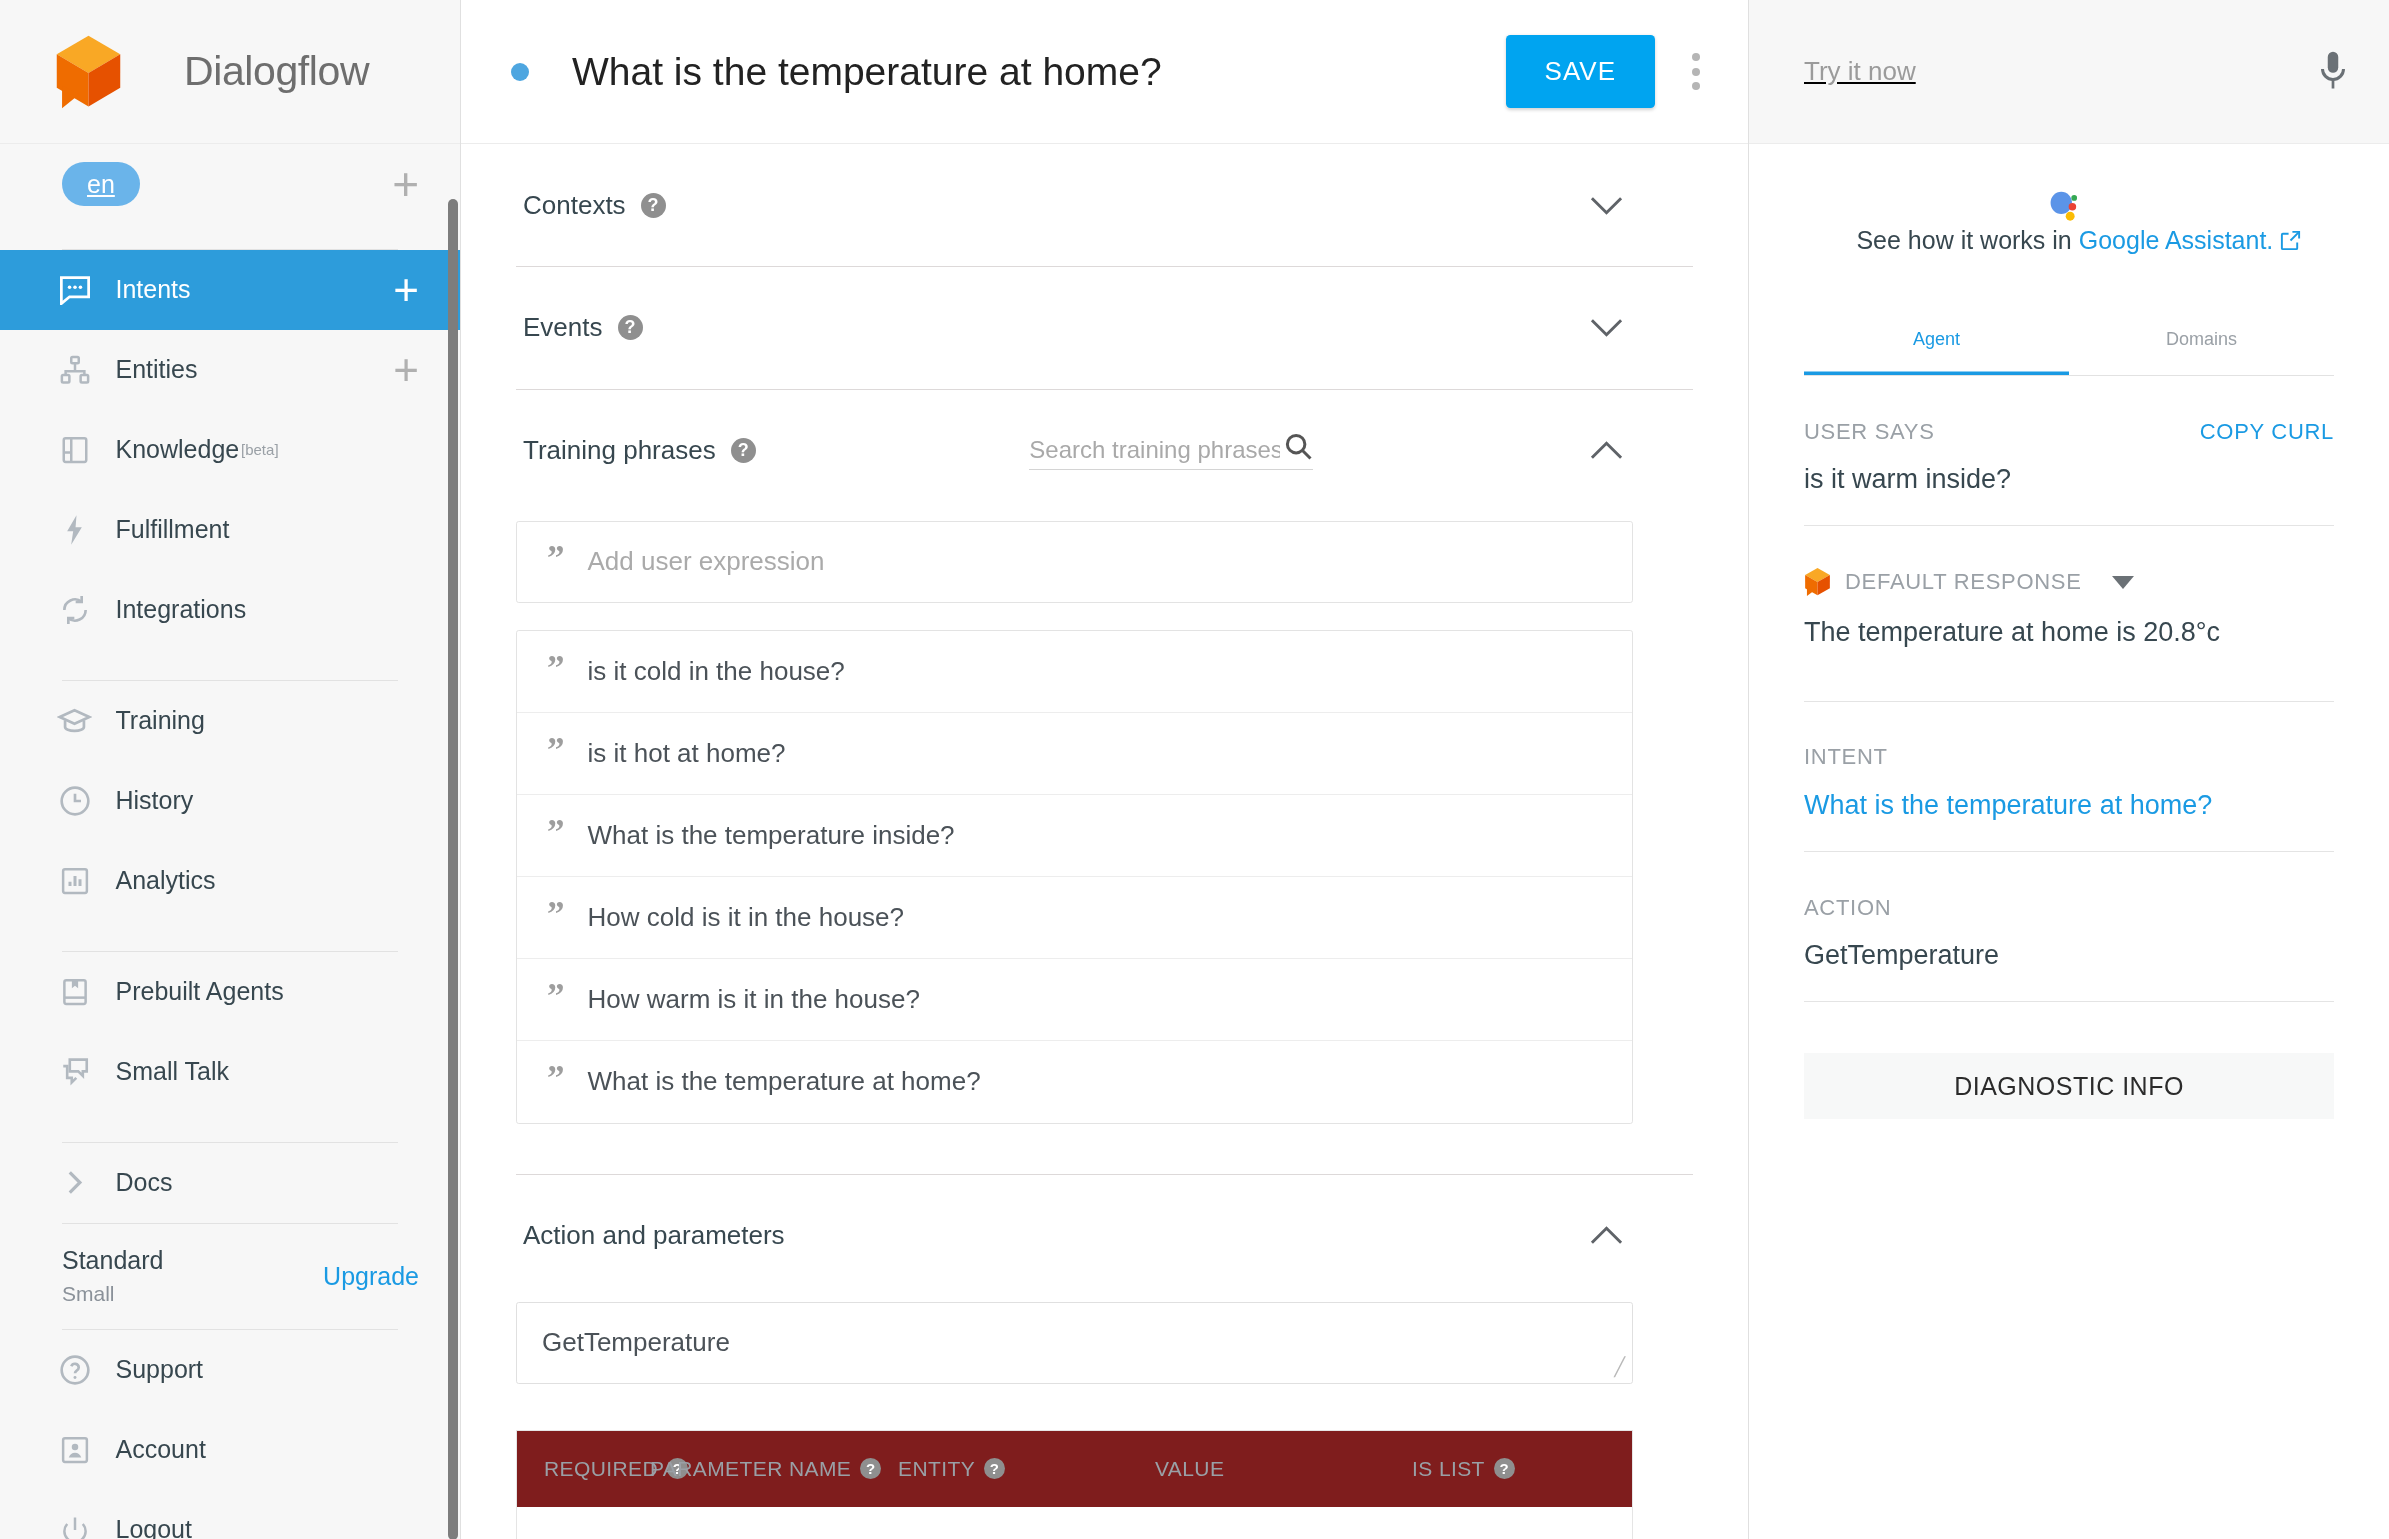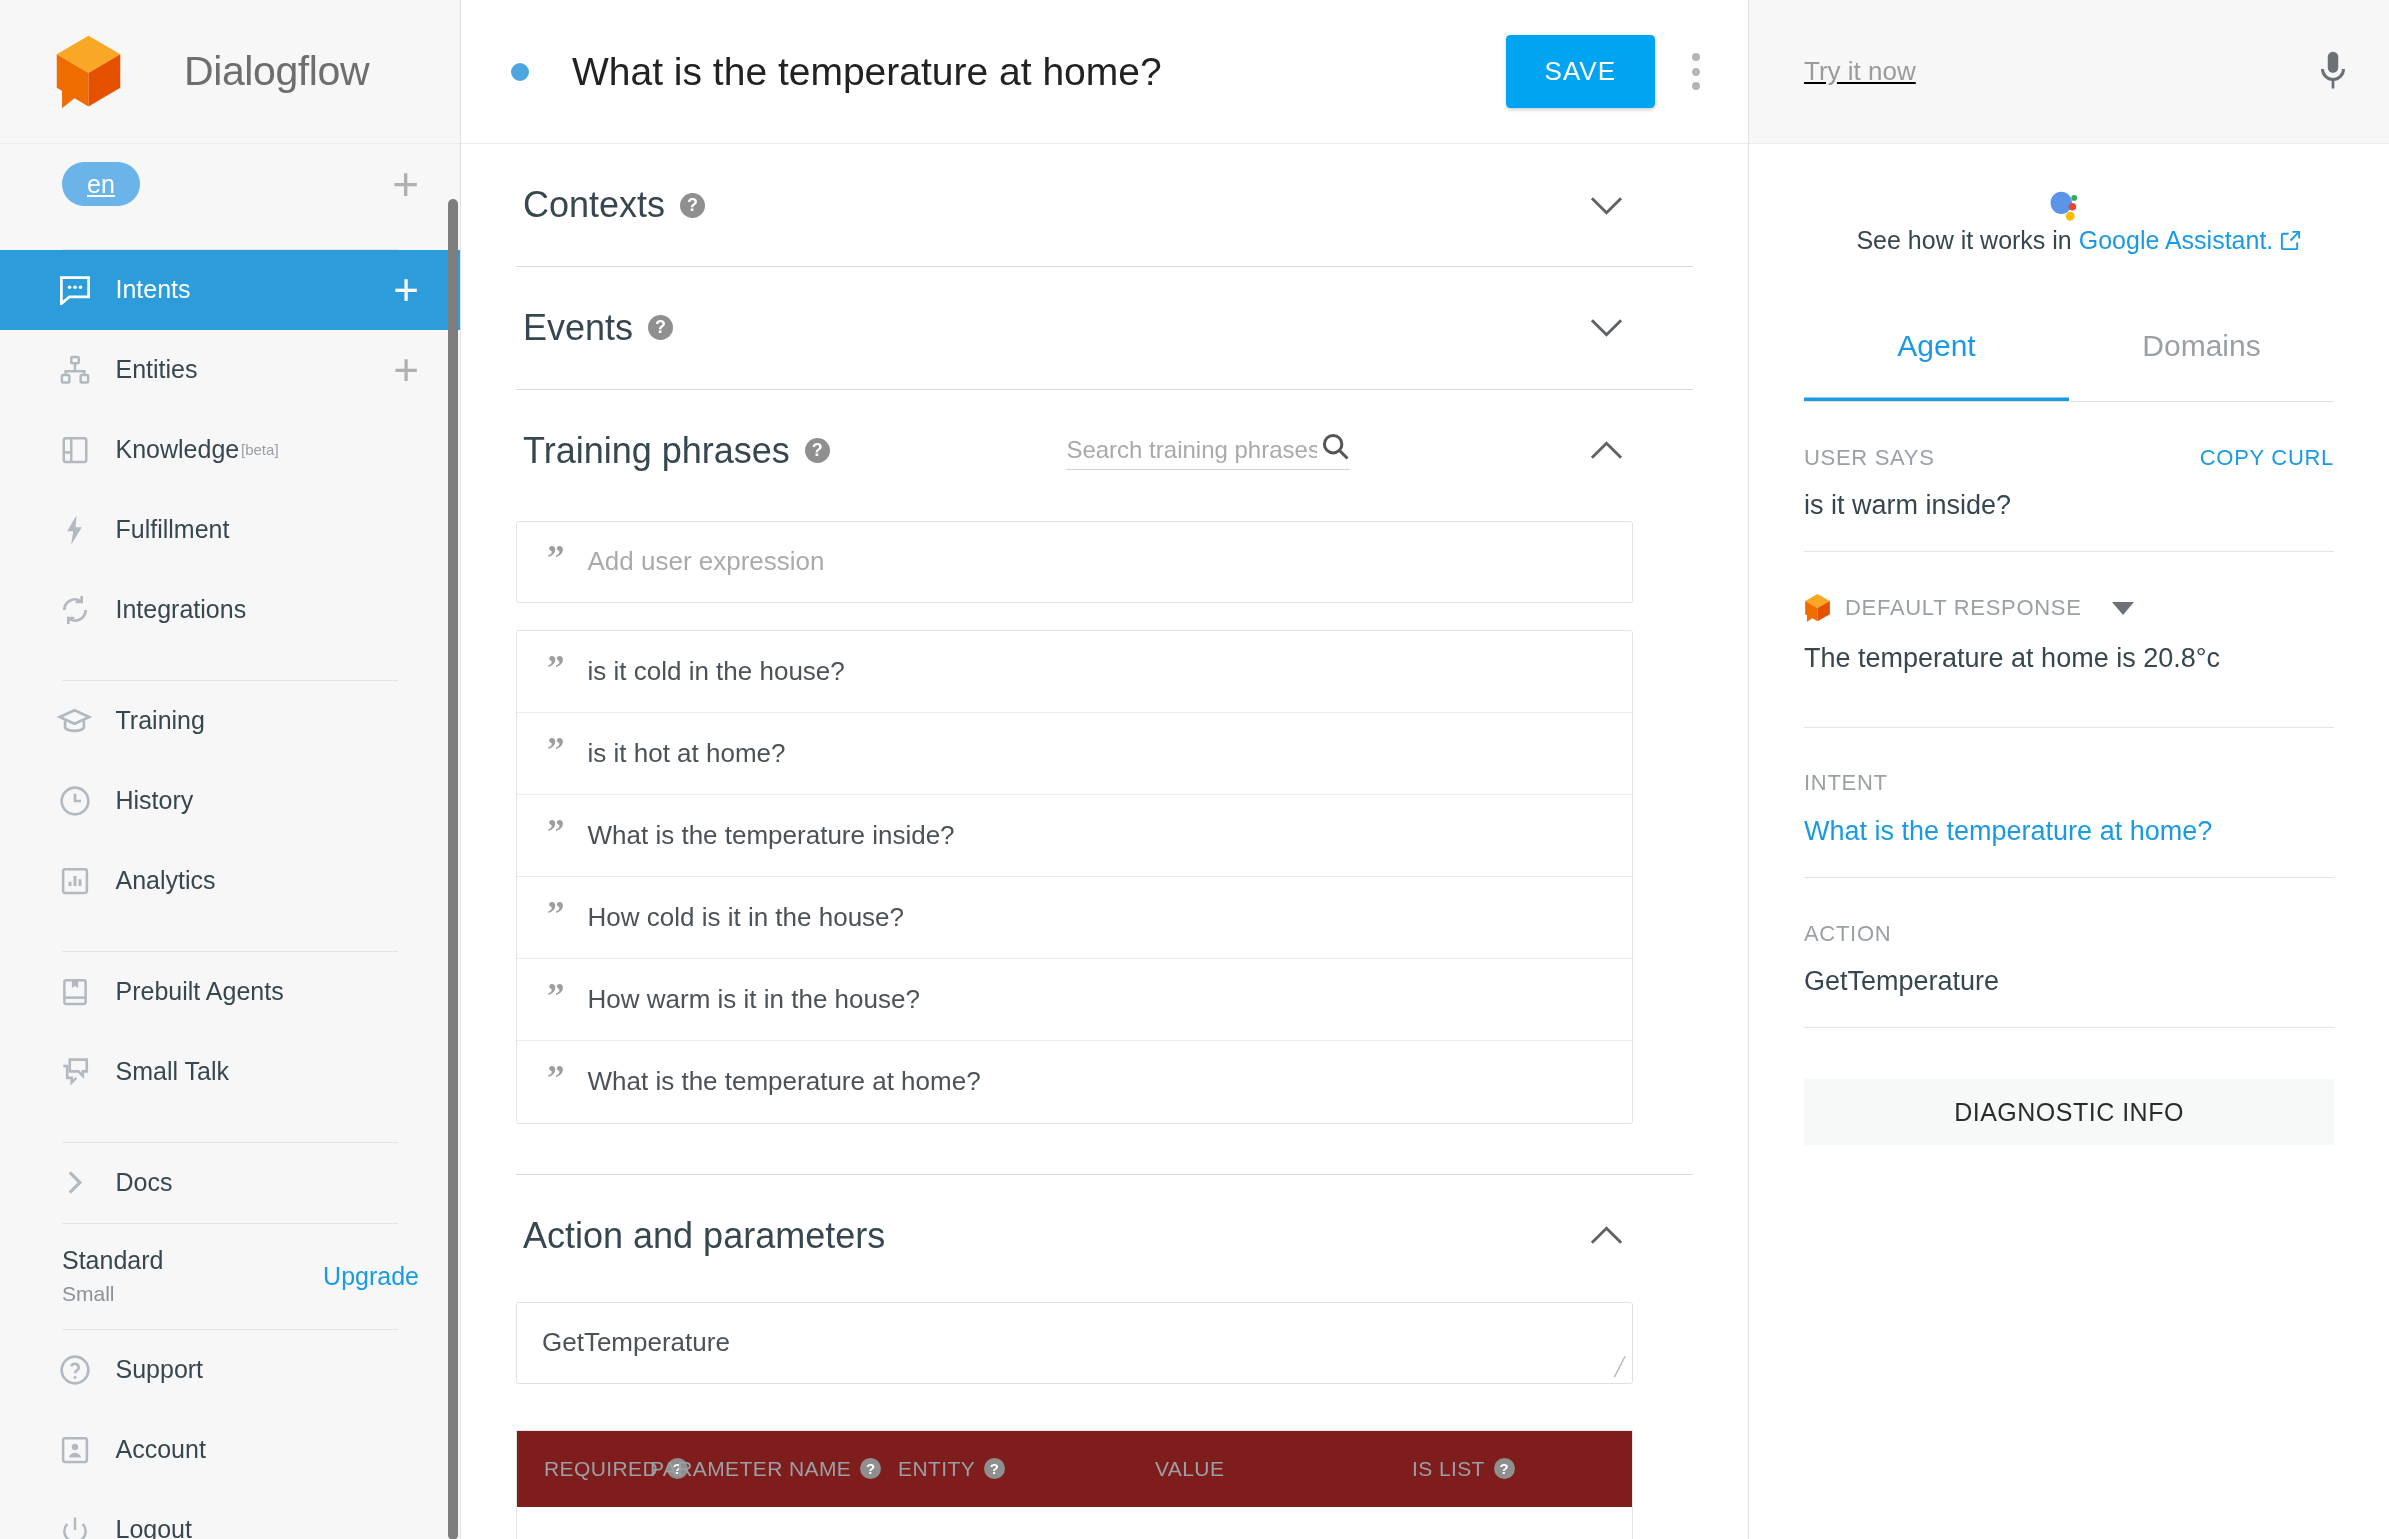--- a/index.html
+++ b/index.html
@@ -128,21 +128,21 @@
   }
   .kebab i { width: 8px; height: 8px; border-radius: 50%; background: #b5b5b5; display: block; }
 
   .center-body { flex: 1 1 auto; overflow: hidden; padding: 0 0 0 0; }
   .sec-wrap { padding: 0 115px 0 55px; }
 
   .sec-head {
     display: flex; align-items: center;
     min-height: 122px; padding: 0 7px;
   }
-  .sec-title { font-size: 36px; color: #37474f; }
+  .sec-title { font-size: 26px; color: #37474f; }
   .help-dot {
     width: 25px; height: 25px; border-radius: 50%;
     background: #8f8f8f; color: #fff; font-size: 18px;
     display: inline-flex; align-items: center; justify-content: center;
     margin-left: 15px; font-weight: 700; flex: 0 0 25px; cursor: pointer;
   }
   .sec-rule { height: 0.9px; background: #ddd9d9; margin: 0 55px 0 55px; }
 
   .chev {
     margin-left: auto; width: 39px; height: 39px;
@@ -232,22 +232,22 @@
   .ga-logo { flex: 0 0 41px; height: 41px; position: relative; margin-right: 23px; }
   .assistant-txt { font-size: 25px; color: #37474f; }
   .assistant-txt a { color: #1a9ae3; text-decoration: none; }
   .ext-ico { color: #1a9ae3; margin-left: 5.3px; display: inline-block; vertical-align: -2.7px; }
 
   .tabs {
     display: flex; margin: 16px 55px 0 55px;
     border-bottom: 0.9px solid #e2e2e2;
   }
   .tab {
-    flex: 1 1 0; text-align: center; padding: 23px 0 38px 0;
-    font-size: 30px; color: #9aa0a6; cursor: pointer;
+    flex: 1 1 0; text-align: center; padding: 23px 0 25px 0;
+    font-size: 18px; color: #9aa0a6; cursor: pointer;
   }
   .tab.active { color: #1a9ae3; box-shadow: inset 0 -3.5px 0 #1a9ae3; }
 
   .r-section { padding: 0 55px; }
   .r-label-row {
     display: flex; align-items: baseline; margin-top: 43px;
   }
   .r-label { font-size: 22px; color: #9aa0a6; letter-spacing: 0.7px; }
   .r-action-link {
     margin-left: auto; font-size: 22px; color: #1a9ae3;

